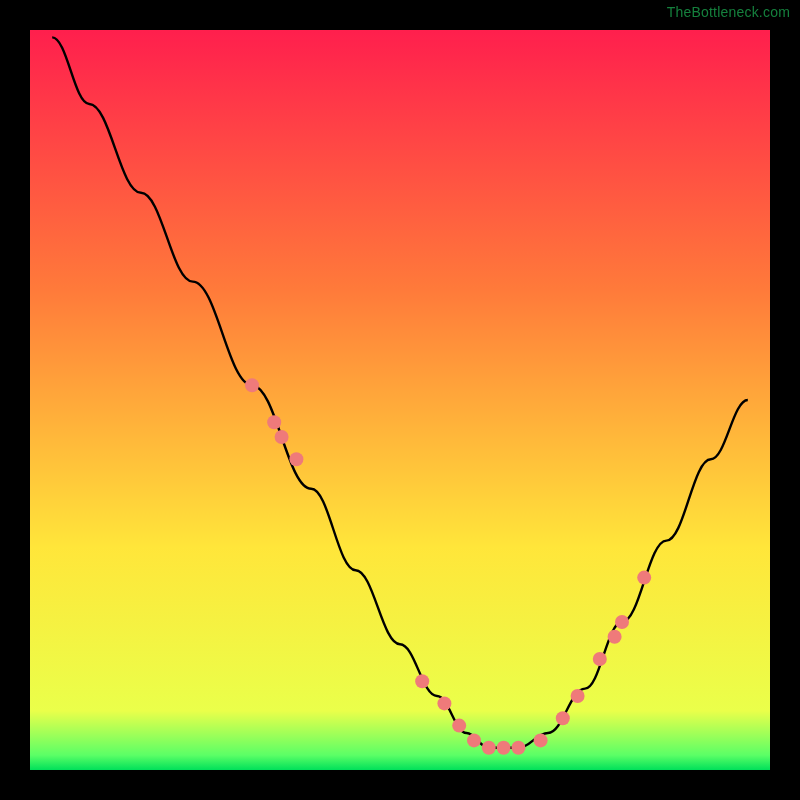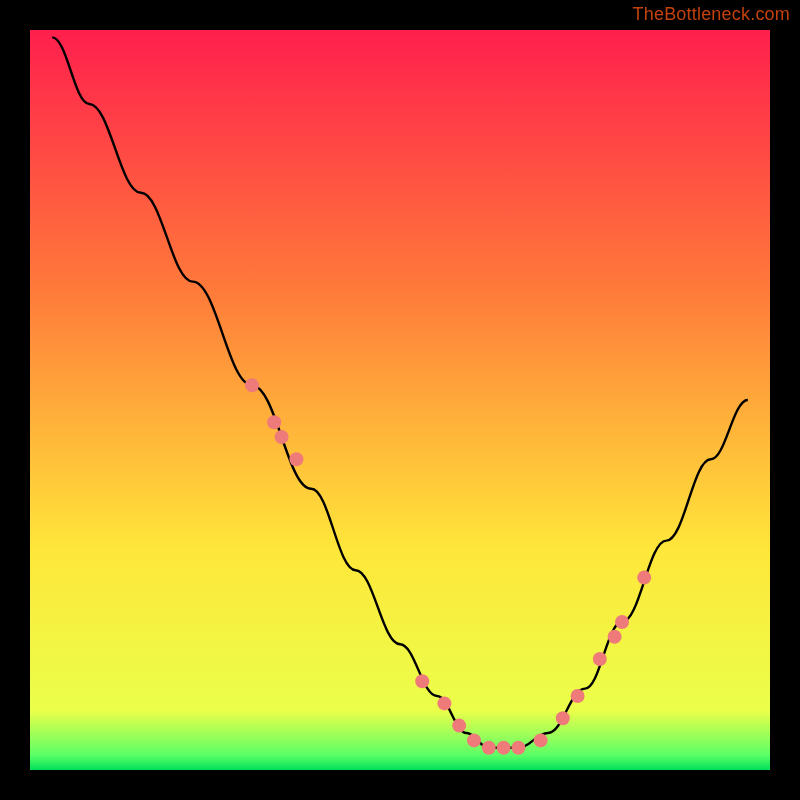--- a/index.html
+++ b/index.html
@@ -14,22 +14,22 @@
   .container {
     position: relative;
     width: 800px;
     height: 800px;
     background: #000;
   }
   .watermark {
     position: absolute;
     top: 4px;
     right: 10px;
-    color: #c2410c;
-    font-size: 18px;
+    color: #15803d;
+    font-size: 14px;
     font-weight: 500;
     letter-spacing: 0.2px;
     z-index: 5;
   }
   svg {
     display: block;
   }
 </style>
 </head>
 <body>

